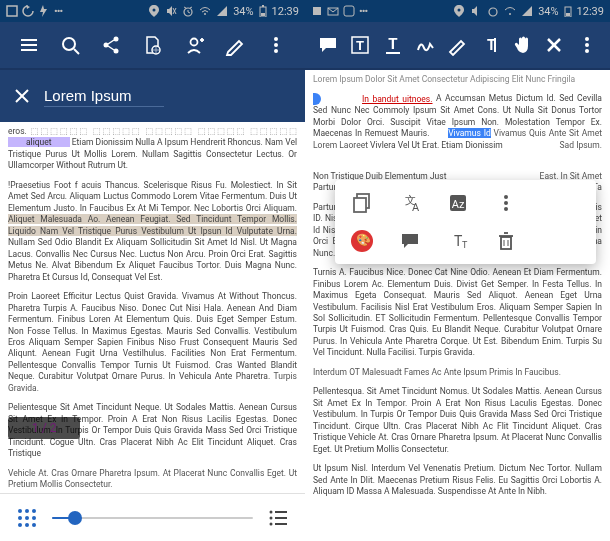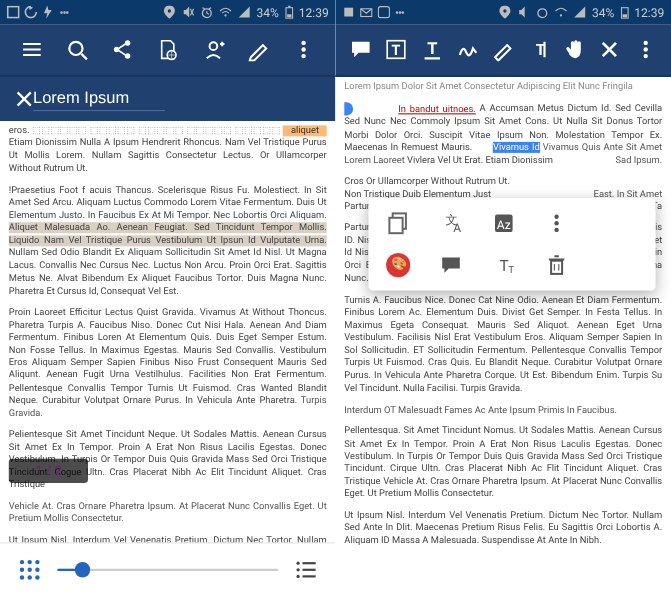--- a/index.html
+++ b/index.html
@@ -3,26 +3,26 @@
 <meta charset="utf-8">
 <style>
 * { margin: 0; padding: 0; box-sizing: border-box; }
 body { font-family: Roboto, Arial, sans-serif; width: 610px; height: 541px; overflow: hidden; background: #e0e0e0; display: flex; }
 .phone { width: 305px; height: 541px; display: flex; flex-direction: column; background: #fff; }
 .status-bar { height: 22px; background: #0b3a6a; color: #ccc; display: flex; align-items: center; justify-content: space-between; padding: 0 6px; font-size: 11px; }
 .sb-left, .sb-right { display: flex; gap: 4px; align-items: center; }
 .sb-right { gap: 5px; }
 .toolbar { height: 48px; background: #204070; display: flex; align-items: center; justify-content: space-around; padding: 0 8px; color: #fff; border-bottom: 2px solid #1a3560; }
 .toolbar svg { width: 22px; height: 22px; fill: #fff; }
-.find-bar { height: 40px; background: #204070; display: flex; align-items: center; padding: 12px 14px; color: #fff; }
+.find-bar { height: 52px; background: #204070; display: flex; align-items: center; padding: 12px 14px; color: #fff; gap: 14px; }
 .find-bar input { background: none; border: none; border-bottom: 1px solid #4a6a99; color: #fff; font-size: 15px; padding: 2px 0; width: 120px; outline: none; }
 .doc { flex: 1; padding: 4px 8px 8px 8px; overflow: hidden; position: relative; background: #fff; }
 .doc-text { font-size: 8.5px; line-height: 1.35; color: #444; word-break: break-word; text-align: justify; filter: blur(0px); }
 .doc-text p { margin-bottom: 8px; }
-.hl { background: #fdba74; color: #333; padding: 0 7px; }
+.hl { background: #c4b5fd; color: #333; padding: 0 18px; }
 .tracked { background: #d9cfc2; margin-top: 40px; }
 .notrack { color: #555; }
 .sel { background: #3b82f6; color: #fff; margin-left: 16px; }
 .sel-red { color: #c00; margin-left: 41px; }
 .page-indicator { position: absolute; bottom: 54px; left: 8px; background: rgba(0,0,0,0.7); color: #701a75; font-size: 12px; padding: 4px 24px; border-radius: 3px; }
 .bottom-bar { height: 48px; display: flex; align-items: center; padding: 0 16px; background: #fff; border-top: 1px solid #e0e0e0; }
 .slider { flex: 1; margin: 0 14px; display: flex; align-items: center; }
 .slider-track { height: 2px; background: #ccc; flex: 1; position: relative; border-radius: 1px; }
 .slider-fill { height: 2px; width: 10%; background: #2365c0; position: absolute; left: 0; border-radius: 1px; }
 .slider-thumb { width: 14px; height: 14px; background: #2365c0; border-radius: 50%; position: absolute; left: 8%; top: -6px; }
@@ -245,21 +245,21 @@
         <circle cx="11" cy="5" r="2"></circle>
         <circle cx="11" cy="11" r="2"></circle>
         <circle cx="11" cy="17" r="2"></circle>
       </svg>
   </div>
 
   <div class="doc">
     <div class="doc-text">
       <p style="color:#888;">Lorem Ipsum Dolor Sit Amet Consectetur Adipiscing Elit Nunc Fringila</p>
       <p><span class="marker"></span><u class="sel-red">In bandut uitnoes.</u> <span> A Accumsan Metus Dictum Id. Sed Cevilla Sed Nunc Nec Commoly Ipsum Sit Amet Cons. Ut Nulla Sit Donus Tortor Morbi Dolor Orci. Suscipit Vitae Ipsum Non. Molestation Tempor Ex. Maecenas In Remuest Mauris. </span><span class="sel">Vivamus Id</span> <span class="notrack">Vivamus Quis Ante Sit Amet Lorem Laoreet</span><span> Vivlera Vel Ut Erat. Etiam Dionissim</span> <span style="float:right;" class="notrack">Sad Ipsum.</span></p>
-      <p><span>Cros Or Ullamcorper Without Rutrum Ut.</span><br><span>Non Tristique Duib Elementum Just</span> <span class="notrack" style="float:right;">East. In Sit Amet</span><br><span>Parturient Montes</span> <span style="float:right;">Ud A Maoris Di Duis Magna Nunc Maecenas Ta</span></p>
+      <p><br><span>Non Tristique Duib Elementum Just</span> <span class="notrack" style="float:right;">East. In Sit Amet</span><br><span>Parturient Montes</span> <span style="float:right;">Ud A Maoris Di Duis Magna Nunc Maecenas Ta</span></p>
       <p>Partum Nriolant Er Sad Consecutor Suscipit Urna In Nulla Vivamus Sagittis ID. Nisl Nisi Mattis. Nullam Sed Odio Blandit Ex Aliquam Sollicitudin Sit Amet Id Nisl. Ut Magna Lacus. Convallis Nec Cursus Nec. Luctus Non Arcu. Proin Orci Erat. Sagittis Vitae Metus Ne. Aliquet Faucibus Tortor. Duis Magna Nunc. Pharetra Or Cursus Id, Consequat Vel Est.</p>
       <p>Turnis A. Faucibus Nice. Donec Cat Nine Odio. Aenean Et Diam Fermentum. Finibus Lorem Ac. Elementum Duis. Divist Get Semper. In Festa Tellus. In Maximus Egeta Consequat. Mauris Sed Aliquot. Aenean Eget Urna Vestibulum. Facilisis Nisl Erat Vestibulum Eros. Aliquam Semper Sapien In Sol Sollicitudin. ET Sollicitudin Fermentum. Pellentesque Convallis Tempor Turpis Ut Fuismod. Cras Quis. Eu Blandit Neque. Curabitur Volutpat Ornare Purus. In Vehicula Ante Pharetra Corque. Ut Est. Bibendum Enim. Turpis Su Vel Tincidunt. Nulla Facilisi. Turpis Gravida.</p>
       <p class="notrack">Interdum OT Malesuadt Fames Ac Ante Ipsum Primis In Faucibus.</p>
       <p>Pellentesqua. Sit Amet Tincidunt Nomus. Ut Sodales Mattis. Aenean Cursus Sit Amet Ex In Tempor. Proin A Erat Non Risus Laculis Egestas. Donec Vestibulum. In Turpis Or Tempor Duis Quis Gravida Mass Sed Orci Tristique Tincidunt. Cirque Ultn. Cras Placerat Nibh Ac Flit Tincidunt Aliquet. Cras Tristique Vehicle At. Cras Ornare Pharetra Ipsum. At Placerat Nunc Convallis Eget. Ut Pretium Mollis Consectetur.</p>
       <p>Ut Ipsum Nisl. Interdum Vel Venenatis Pretium. Dictum Nec Tortor. Nullam Sed Ante In Dlit. Maecenas Pretium Risus Felis. Eu Sagittis Orci Lobortis A. Aliquam ID Massa A Malesuada. Suspendisse At Ante In Nibh.</p>
     </div>
 
     <div class="context-pop">
       <div class="pop-row">
         <svg>

